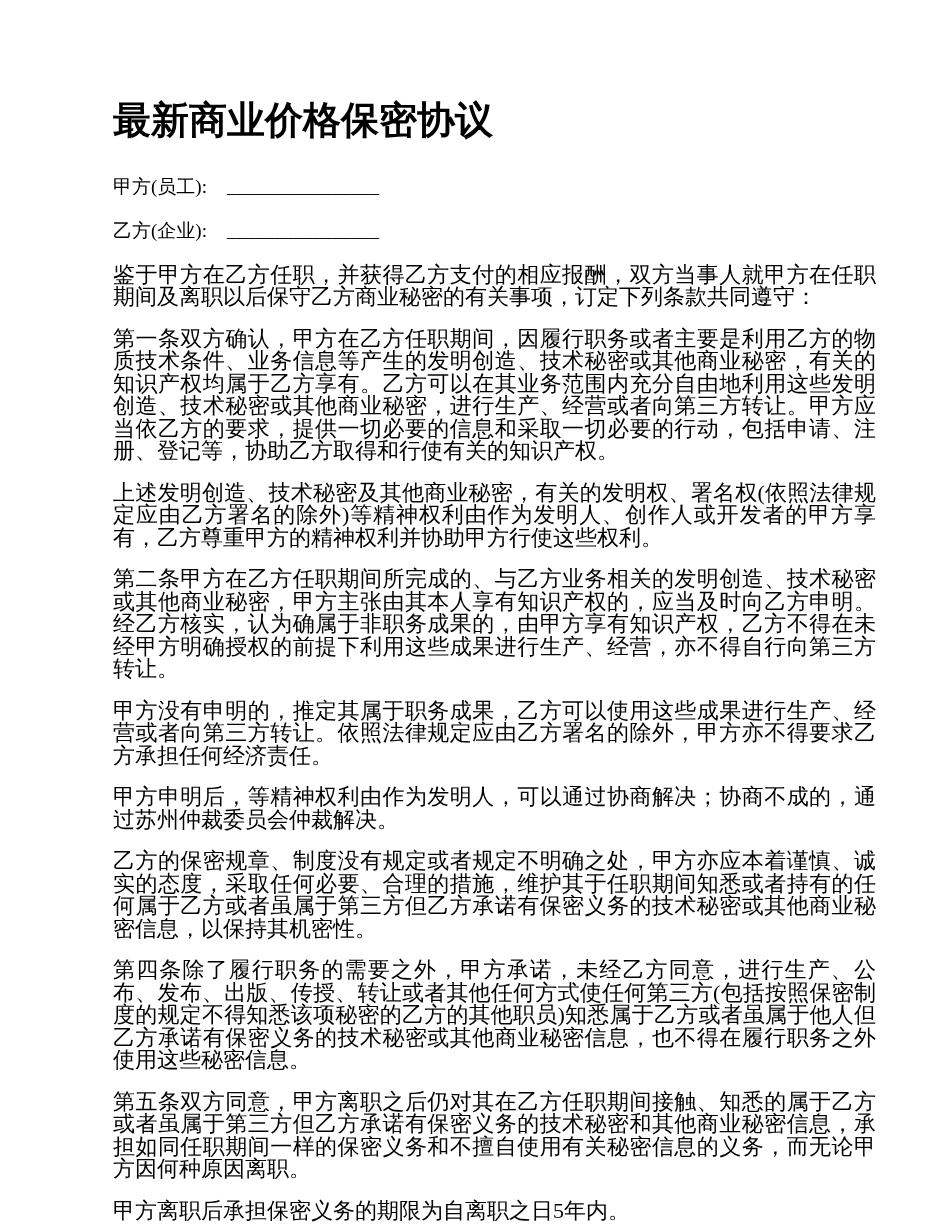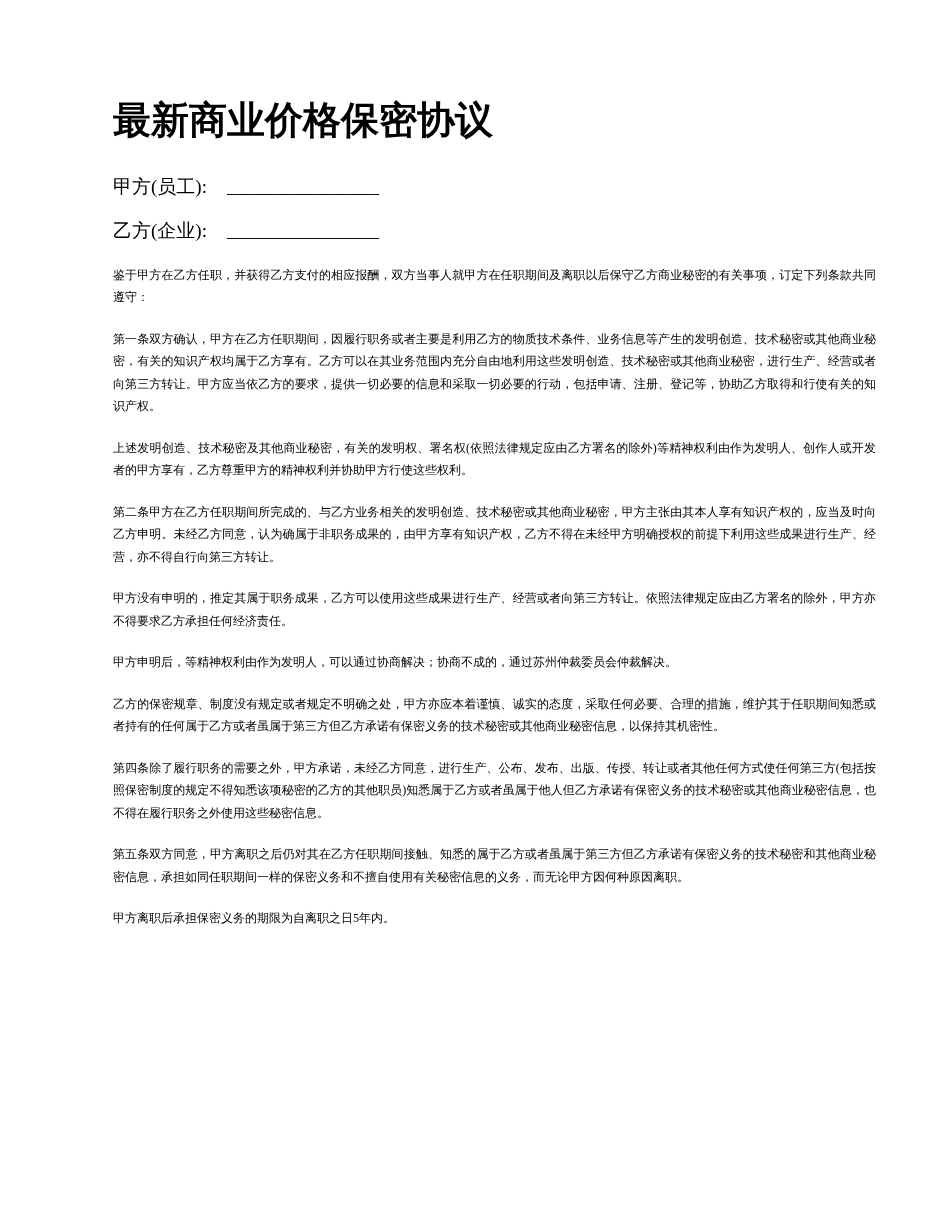--- a/index.html
+++ b/index.html
@@ -30,21 +30,21 @@
     line-height: 22px;
     margin: 0 0 22px 0;
     text-align: left;
   }
   p.party .blank {
     margin-left: 20px;
     letter-spacing: 0px;
     white-space: nowrap;
   }
   p.body {
-    font-size: 12px;
+    font-size: 22px;
     line-height: 22.5px;
     margin: 0 0 19px 0;
     text-align: justify;
     text-justify: inter-character;
   }
   p:last-child {
     margin-bottom: 0;
   }
 </style>
 </head>
@@ -57,21 +57,21 @@
   <p class="party"><span>甲方(员工):</span><span class="blank">________________</span></p>
 
   <p class="party"><span>乙方(企业):</span><span class="blank">________________</span></p>
 
   <p class="body">鉴于甲方在乙方任职，并获得乙方支付的相应报酬，双方当事人就甲方在任职期间及离职以后保守乙方商业秘密的有关事项，订定下列条款共同遵守：</p>
 
   <p class="body">第一条双方确认，甲方在乙方任职期间，因履行职务或者主要是利用乙方的物质技术条件、业务信息等产生的发明创造、技术秘密或其他商业秘密，有关的知识产权均属于乙方享有。乙方可以在其业务范围内充分自由地利用这些发明创造、技术秘密或其他商业秘密，进行生产、经营或者向第三方转让。甲方应当依乙方的要求，提供一切必要的信息和采取一切必要的行动，包括申请、注册、登记等，协助乙方取得和行使有关的知识产权。</p>
 
   <p class="body">上述发明创造、技术秘密及其他商业秘密，有关的发明权、署名权(依照法律规定应由乙方署名的除外)等精神权利由作为发明人、创作人或开发者的甲方享有，乙方尊重甲方的精神权利并协助甲方行使这些权利。</p>
 
-  <p class="body">第二条甲方在乙方任职期间所完成的、与乙方业务相关的发明创造、技术秘密或其他商业秘密，甲方主张由其本人享有知识产权的，应当及时向乙方申明。未经乙方同意，认为确属于非职务成果的，由甲方享有知识产权，乙方不得在未经甲方明确授权的前提下利用这些成果进行生产、经营，亦不得自行向第三方转让。</p>
+  <p class="body">第二条甲方在乙方任职期间所完成的、与乙方业务相关的发明创造、技术秘密或其他商业秘密，甲方主张由其本人享有知识产权的，应当及时向乙方申明。经乙方核实，认为确属于非职务成果的，由甲方享有知识产权，乙方不得在未经甲方明确授权的前提下利用这些成果进行生产、经营，亦不得自行向第三方转让。</p>
 
   <p class="body">甲方没有申明的，推定其属于职务成果，乙方可以使用这些成果进行生产、经营或者向第三方转让。依照法律规定应由乙方署名的除外，甲方亦不得要求乙方承担任何经济责任。</p>
 
   <p class="body">甲方申明后，等精神权利由作为发明人，可以通过协商解决；协商不成的，通过苏州仲裁委员会仲裁解决。</p>
 
 
   <p class="body">乙方的保密规章、制度没有规定或者规定不明确之处，甲方亦应本着谨慎、诚实的态度，采取任何必要、合理的措施，维护其于任职期间知悉或者持有的任何属于乙方或者虽属于第三方但乙方承诺有保密义务的技术秘密或其他商业秘密信息，以保持其机密性。</p>
 
   <p class="body">第四条除了履行职务的需要之外，甲方承诺，未经乙方同意，进行生产、公布、发布、出版、传授、转让或者其他任何方式使任何第三方(包括按照保密制度的规定不得知悉该项秘密的乙方的其他职员)知悉属于乙方或者虽属于他人但乙方承诺有保密义务的技术秘密或其他商业秘密信息，也不得在履行职务之外使用这些秘密信息。</p>
 

